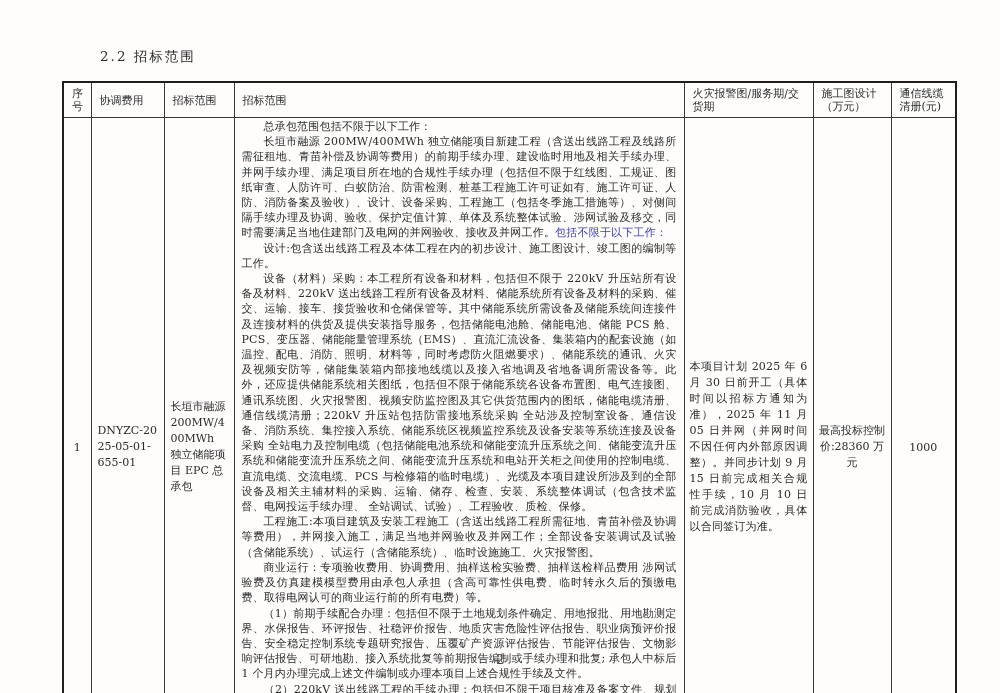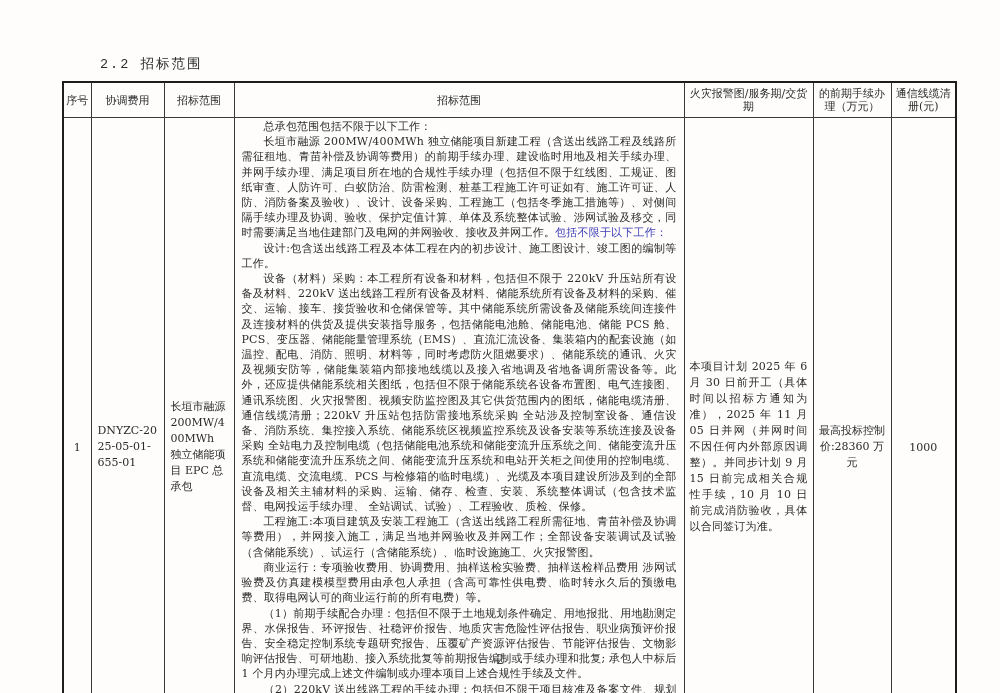--- a/index.html
+++ b/index.html
@@ -6,38 +6,38 @@
   html,body { background:#ffffff; }
   .page {
     position:relative;
     width:1000px; height:693px;
     background:#fefdfc;
     font-family:"DejaVu Serif","Liberation Serif",serif;
     color:#2b2b2b;
     overflow:hidden;
   }
   .section-title {
-    position:absolute; left:100px; top:55px;
-    font-size:13.5px; letter-spacing:2px;font-family:Liberation Mono, monospace;
+    position:absolute; left:100px; top:48px;
+    font-size:13.5px; letter-spacing:2px;
   }
   table.doc-table {
     position:absolute; left:62px; top:81px;
     width:893px;
     border-collapse:collapse; table-layout:fixed;
     border:2px solid #1e1e1e;
   }
   .doc-table th, .doc-table td {
     border:1px solid #3a3a3a;
     font-size:11px;
     vertical-align:middle;
   }
   .doc-table thead th {
     font-weight:normal;
-    text-align:center;
-    padding:4px 1px;
+    text-align:left;
+    padding:4px 8px;
     height:34px;
     line-height:13px;
   }
   .doc-table tbody td { height:505px; }
   .seq-cell { text-align:center; }
   .bid-no-cell {
     padding:4px 6px; word-break:break-all;
     line-height:16px; text-align:left;
   }
   .name-cell {
@@ -87,21 +87,21 @@
       <col style="width:78px">
       <col style="width:65px">
     </colgroup>
     <thead>
       <tr>
         <th>序号</th>
         <th>协调费用</th>
         <th>招标范围</th>
         <th>招标范围</th>
         <th>火灾报警图/服务期/交货期</th>
-        <th>的前期手续办理（万元）</th>
+        <th>施工图设计（万元）</th>
         <th>通信线缆清册(元)</th>
       </tr>
     </thead>
     <tbody>
       <tr>
         <td class="seq-cell">1</td>
         <td class="bid-no-cell">DNYZC-2025-05-01-655-01</td>
         <td class="name-cell">长垣市融源200MW/400MWh 独立储能项目 EPC 总承包</td>
         <td class="scope-cell">
           <div>

